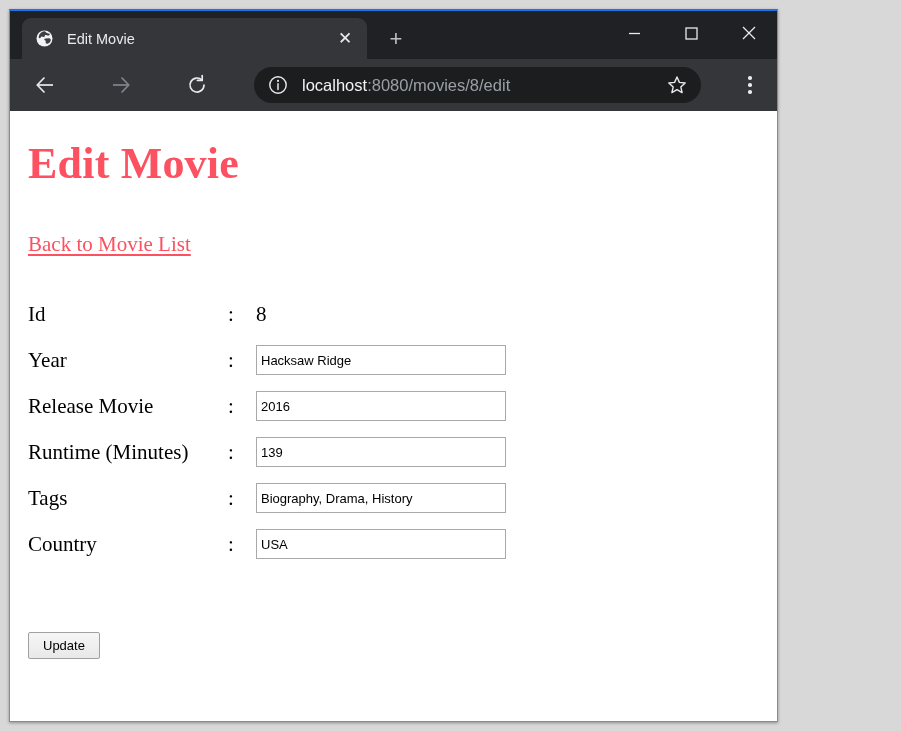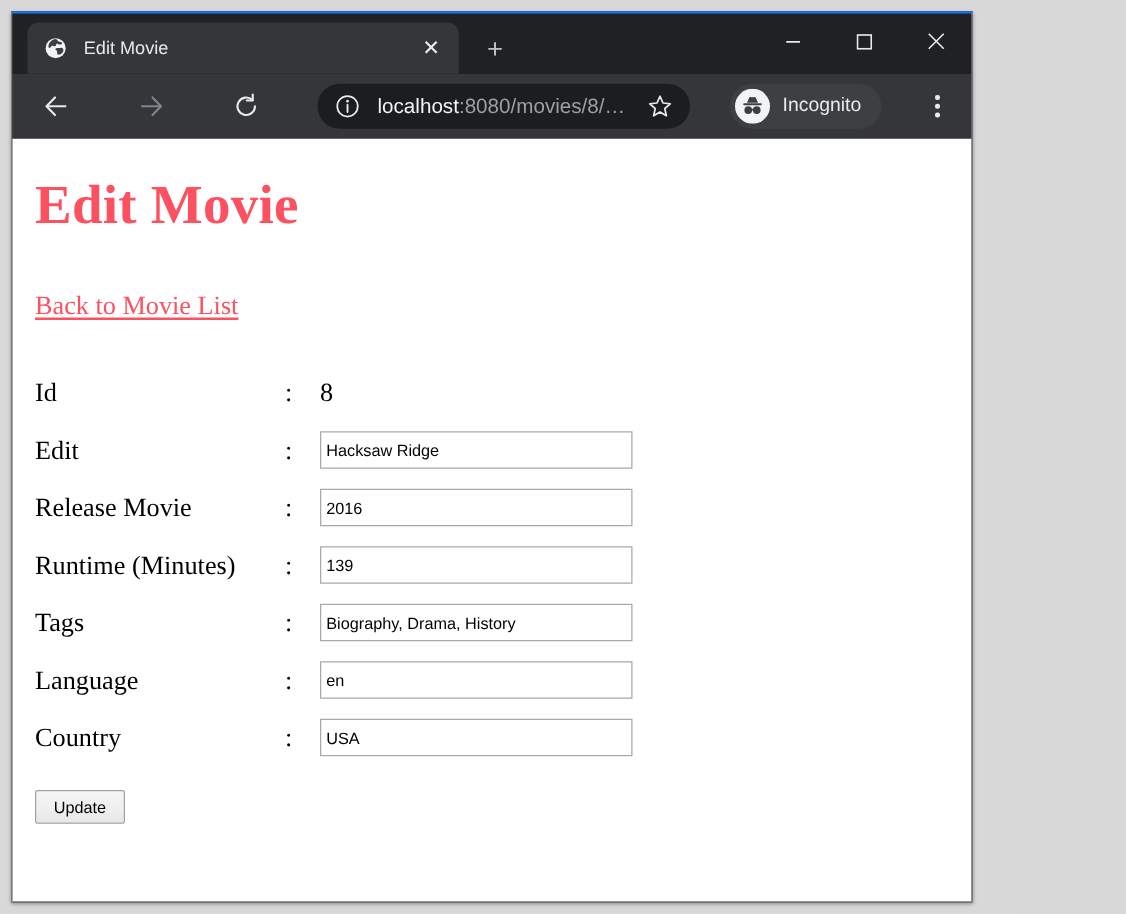--- a/index.html
+++ b/index.html
@@ -322,33 +322,20 @@
         </svg>
       </span>
       <span id="url-text"><span class="url-host">localhost</span><span class="url-path">:8080/movies/8/edit</span></span>
       <span id="bookmark-star">
         <svg width="20" height="20" viewBox="0 0 20 20">
           <polygon points="10,2 12.4,7.4 18.2,8 13.8,11.9 15.1,17.6 10,14.6 4.9,17.6 6.2,11.9 1.8,8 7.6,7.4" fill="none" stroke="#e8eaed" stroke-width="1.4" stroke-linejoin="round"></polygon>
         </svg>
       </span>
     </div>
 
-    <div id="incognito-chip">
-      <span id="incognito-avatar">
-        <svg width="28" height="28" viewBox="0 0 28 28">
-          <circle cx="14" cy="14" r="14" fill="#f1f3f4"></circle>
-          <path d="M9.6 11.2l1.5-3.5c.3-.7 1-1.1 1.7-1h2.4c.7-.1 1.4.3 1.7 1l1.5 3.5z" fill="#3c4043"></path>
-          <rect x="6.6" y="11.6" width="14.8" height="1.5" rx="0.7" fill="#3c4043"></rect>
-          <circle cx="10.6" cy="17" r="3.1" fill="#3c4043"></circle>
-          <circle cx="17.4" cy="17" r="3.1" fill="#3c4043"></circle>
-          <rect x="13" y="16.1" width="2" height="1.3" fill="#3c4043"></rect>
-        </svg>
-      </span>
-      <span id="incognito-label">Incognito</span>
-    </div>
 
     <div id="menu-button">
       <span></span>
       <span></span>
       <span></span>
     </div>
   </div>
 
   <div id="page-content">
 
@@ -358,43 +345,38 @@
 
     <form id="edit-form">
       <table id="field-table">
         <tbody id="field-rows">
             <tr>
               <td class="cell-label">Id</td>
               <td class="cell-colon">:</td>
               <td class="cell-value"><span class="id-value">8</span></td>
             </tr>
             <tr>
-              <td class="cell-label">Edit</td>
+              <td class="cell-label">Year</td>
               <td class="cell-colon">:</td>
               <td class="cell-value"><input type="text" class="text-input" value="Hacksaw Ridge" style=""></td>
             </tr>
             <tr>
               <td class="cell-label">Release Movie</td>
               <td class="cell-colon">:</td>
               <td class="cell-value"><input type="text" class="text-input" value="2016" style=""></td>
             </tr>
             <tr>
               <td class="cell-label">Runtime (Minutes)</td>
               <td class="cell-colon">:</td>
               <td class="cell-value"><input type="text" class="text-input" value="139" style=""></td>
             </tr>
             <tr>
               <td class="cell-label">Tags</td>
               <td class="cell-colon">:</td>
               <td class="cell-value"><input type="text" class="text-input" value="Biography, Drama, History" style=""></td>
-            </tr>
-            <tr>
-              <td class="cell-label">Language</td>
-              <td class="cell-colon">:</td>
-              <td class="cell-value"><input type="text" class="text-input" value="en" style=""></td>
             </tr>
             <tr>
               <td class="cell-label">Country</td>
               <td class="cell-colon">:</td>
               <td class="cell-value"><input type="text" class="text-input" value="USA" style=""></td>
             </tr>
           </tbody>
       </table>
     </form>
 

